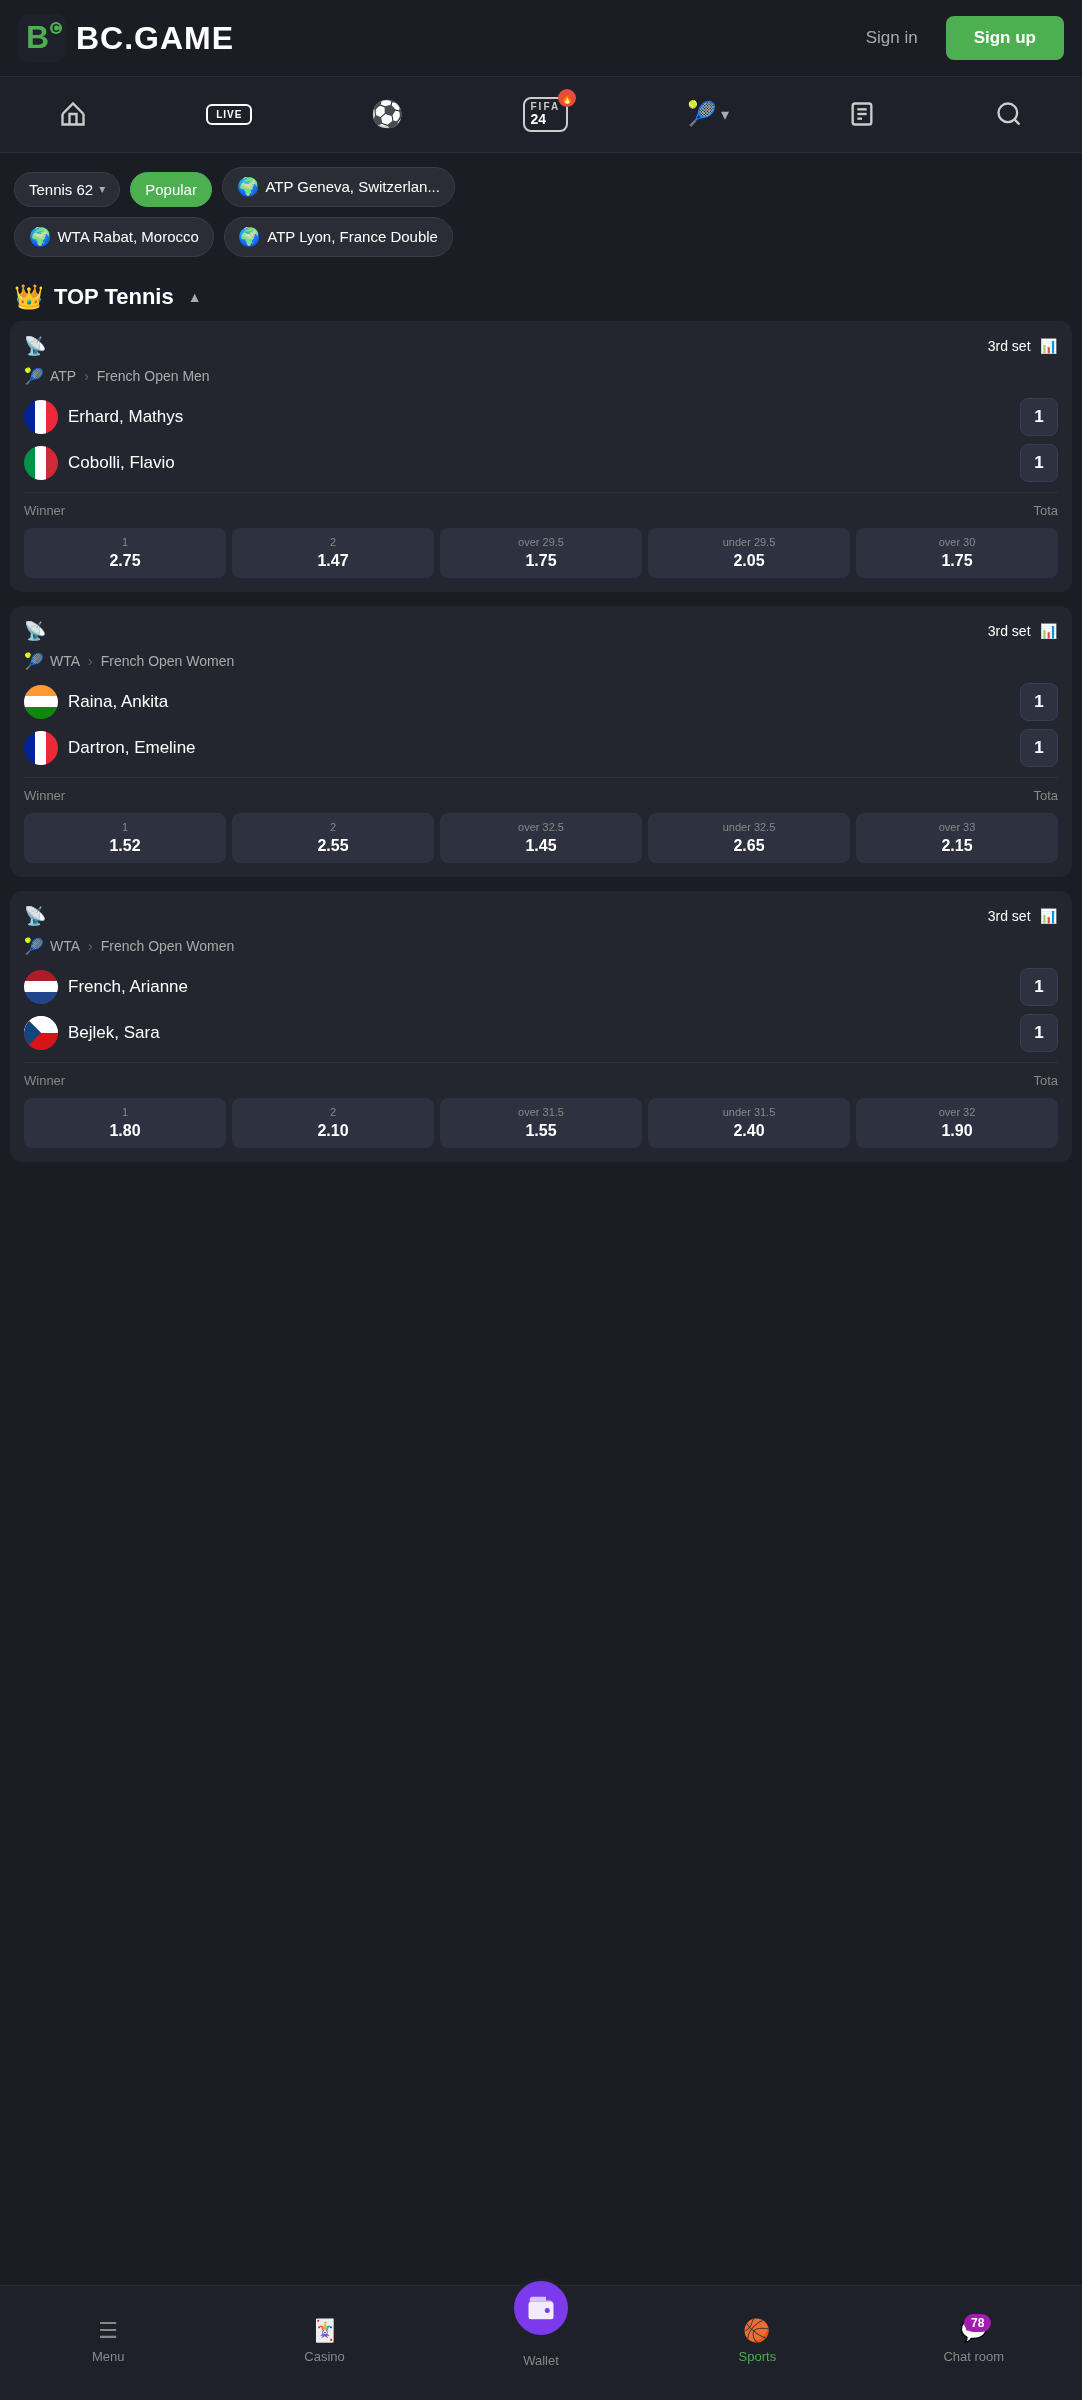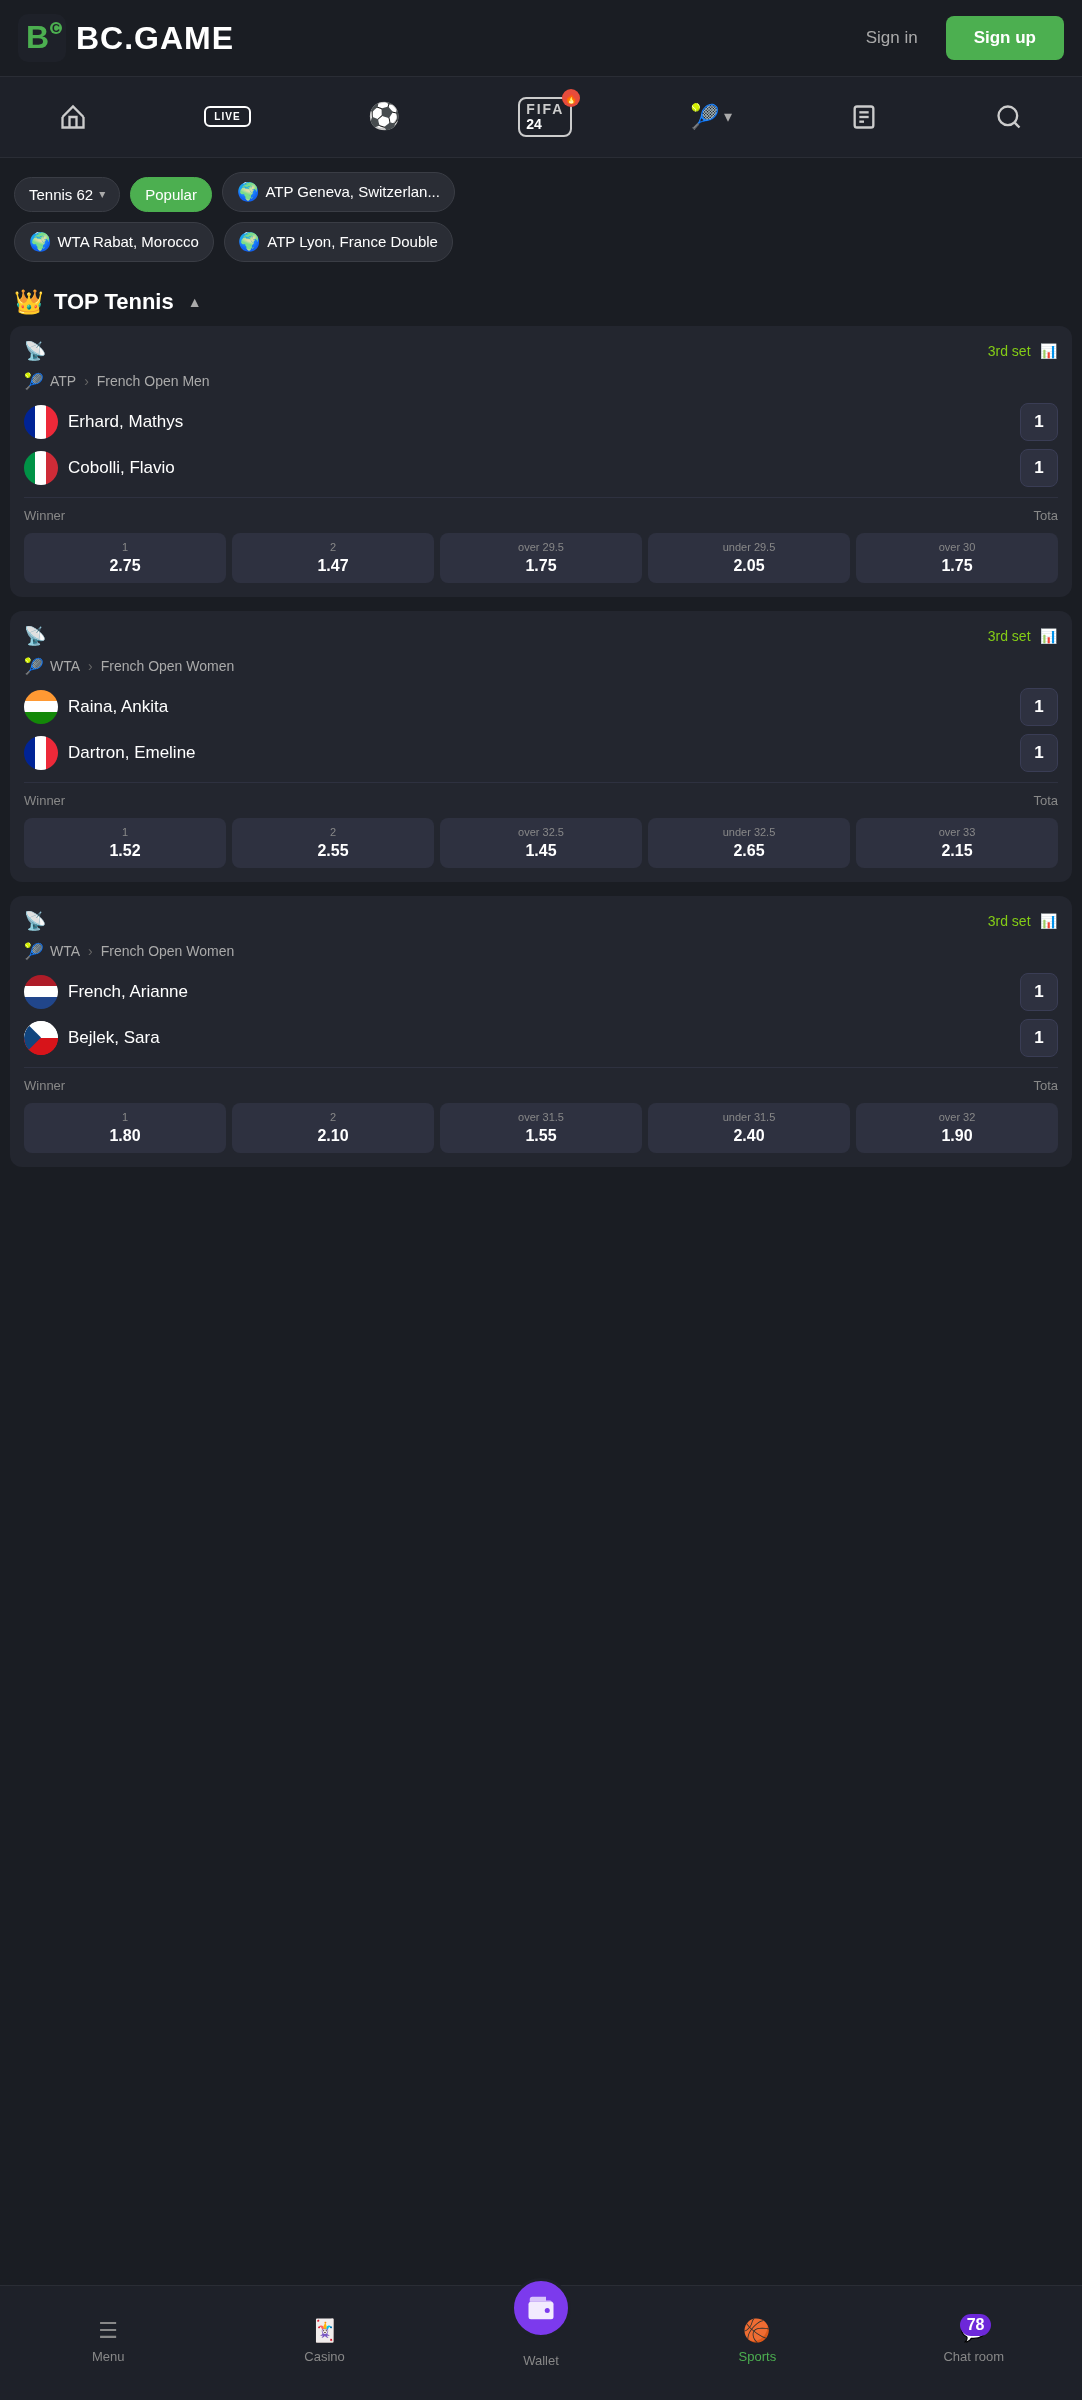--- a/index.html
+++ b/index.html
@@ -194,21 +194,21 @@
       gap: 6px;
     }
     .live-dot {
       color: #e74c3c;
       font-size: 18px;
     }
     .match-meta-right {
       display: flex;
       align-items: center;
       gap: 10px;
-      color: #84cc16;
+      color: #ffffff;
       font-size: 14px;
     }
     .match-tournament {
       display: flex;
       align-items: center;
       gap: 6px;
       color: #aaa;
       font-size: 14px;
       margin-bottom: 12px;
     }
@@ -340,24 +340,24 @@
       border-radius: 50%;
       display: flex;
       align-items: center;
       justify-content: center;
       border: 3px solid #1e2129;
     }
     .bottom-nav-icon {
       font-size: 22px;
     }
     .chat-badge {
-      background: #6d28d9;
+      background: #a21caf;
       color: #fff;
       border-radius: 12px;
-      font-size: 16px;
+      font-size: 12px;
       font-weight: 700;
       padding: 2px 7px;
       position: absolute;
       top: -4px;
       right: -4px;
     }
     .chat-icon-wrap {
       position: relative;
       display: inline-block;
     }
@@ -420,21 +420,21 @@
     </svg>
   </div>
   <div class="nav-item">
     <div class="nav-live-box">LIVE</div>
   </div>
   <div class="nav-item">
     <span style="font-size:26px;">⚽</span>
   </div>
   <div class="nav-item" style="position:relative;">
     <div style="border: 2px solid #ccc; border-radius: 8px; padding: 2px 6px; font-size:13px; font-weight:800; line-height:1.2;">
-      <div style="font-size:14px; letter-spacing:2px; color:#ccc;">FIFA</div>
+      <div style="font-size:10px; letter-spacing:2px; color:#ccc;">FIFA</div>
       <div style="font-size:14px; color:#fff; margin-top:-2px;">24</div>
     </div>
     <span class="badge">🔥</span>
   </div>
   <div class="nav-item nav-item-tennis">
     <span style="font-size:24px;">🎾</span>
     <span style="font-size:16px; color:#aaa;">▾</span>
   </div>
   <div class="nav-item">
     <svg viewBox="0 0 24 24" fill="none" stroke="#ccc" stroke-width="2">

